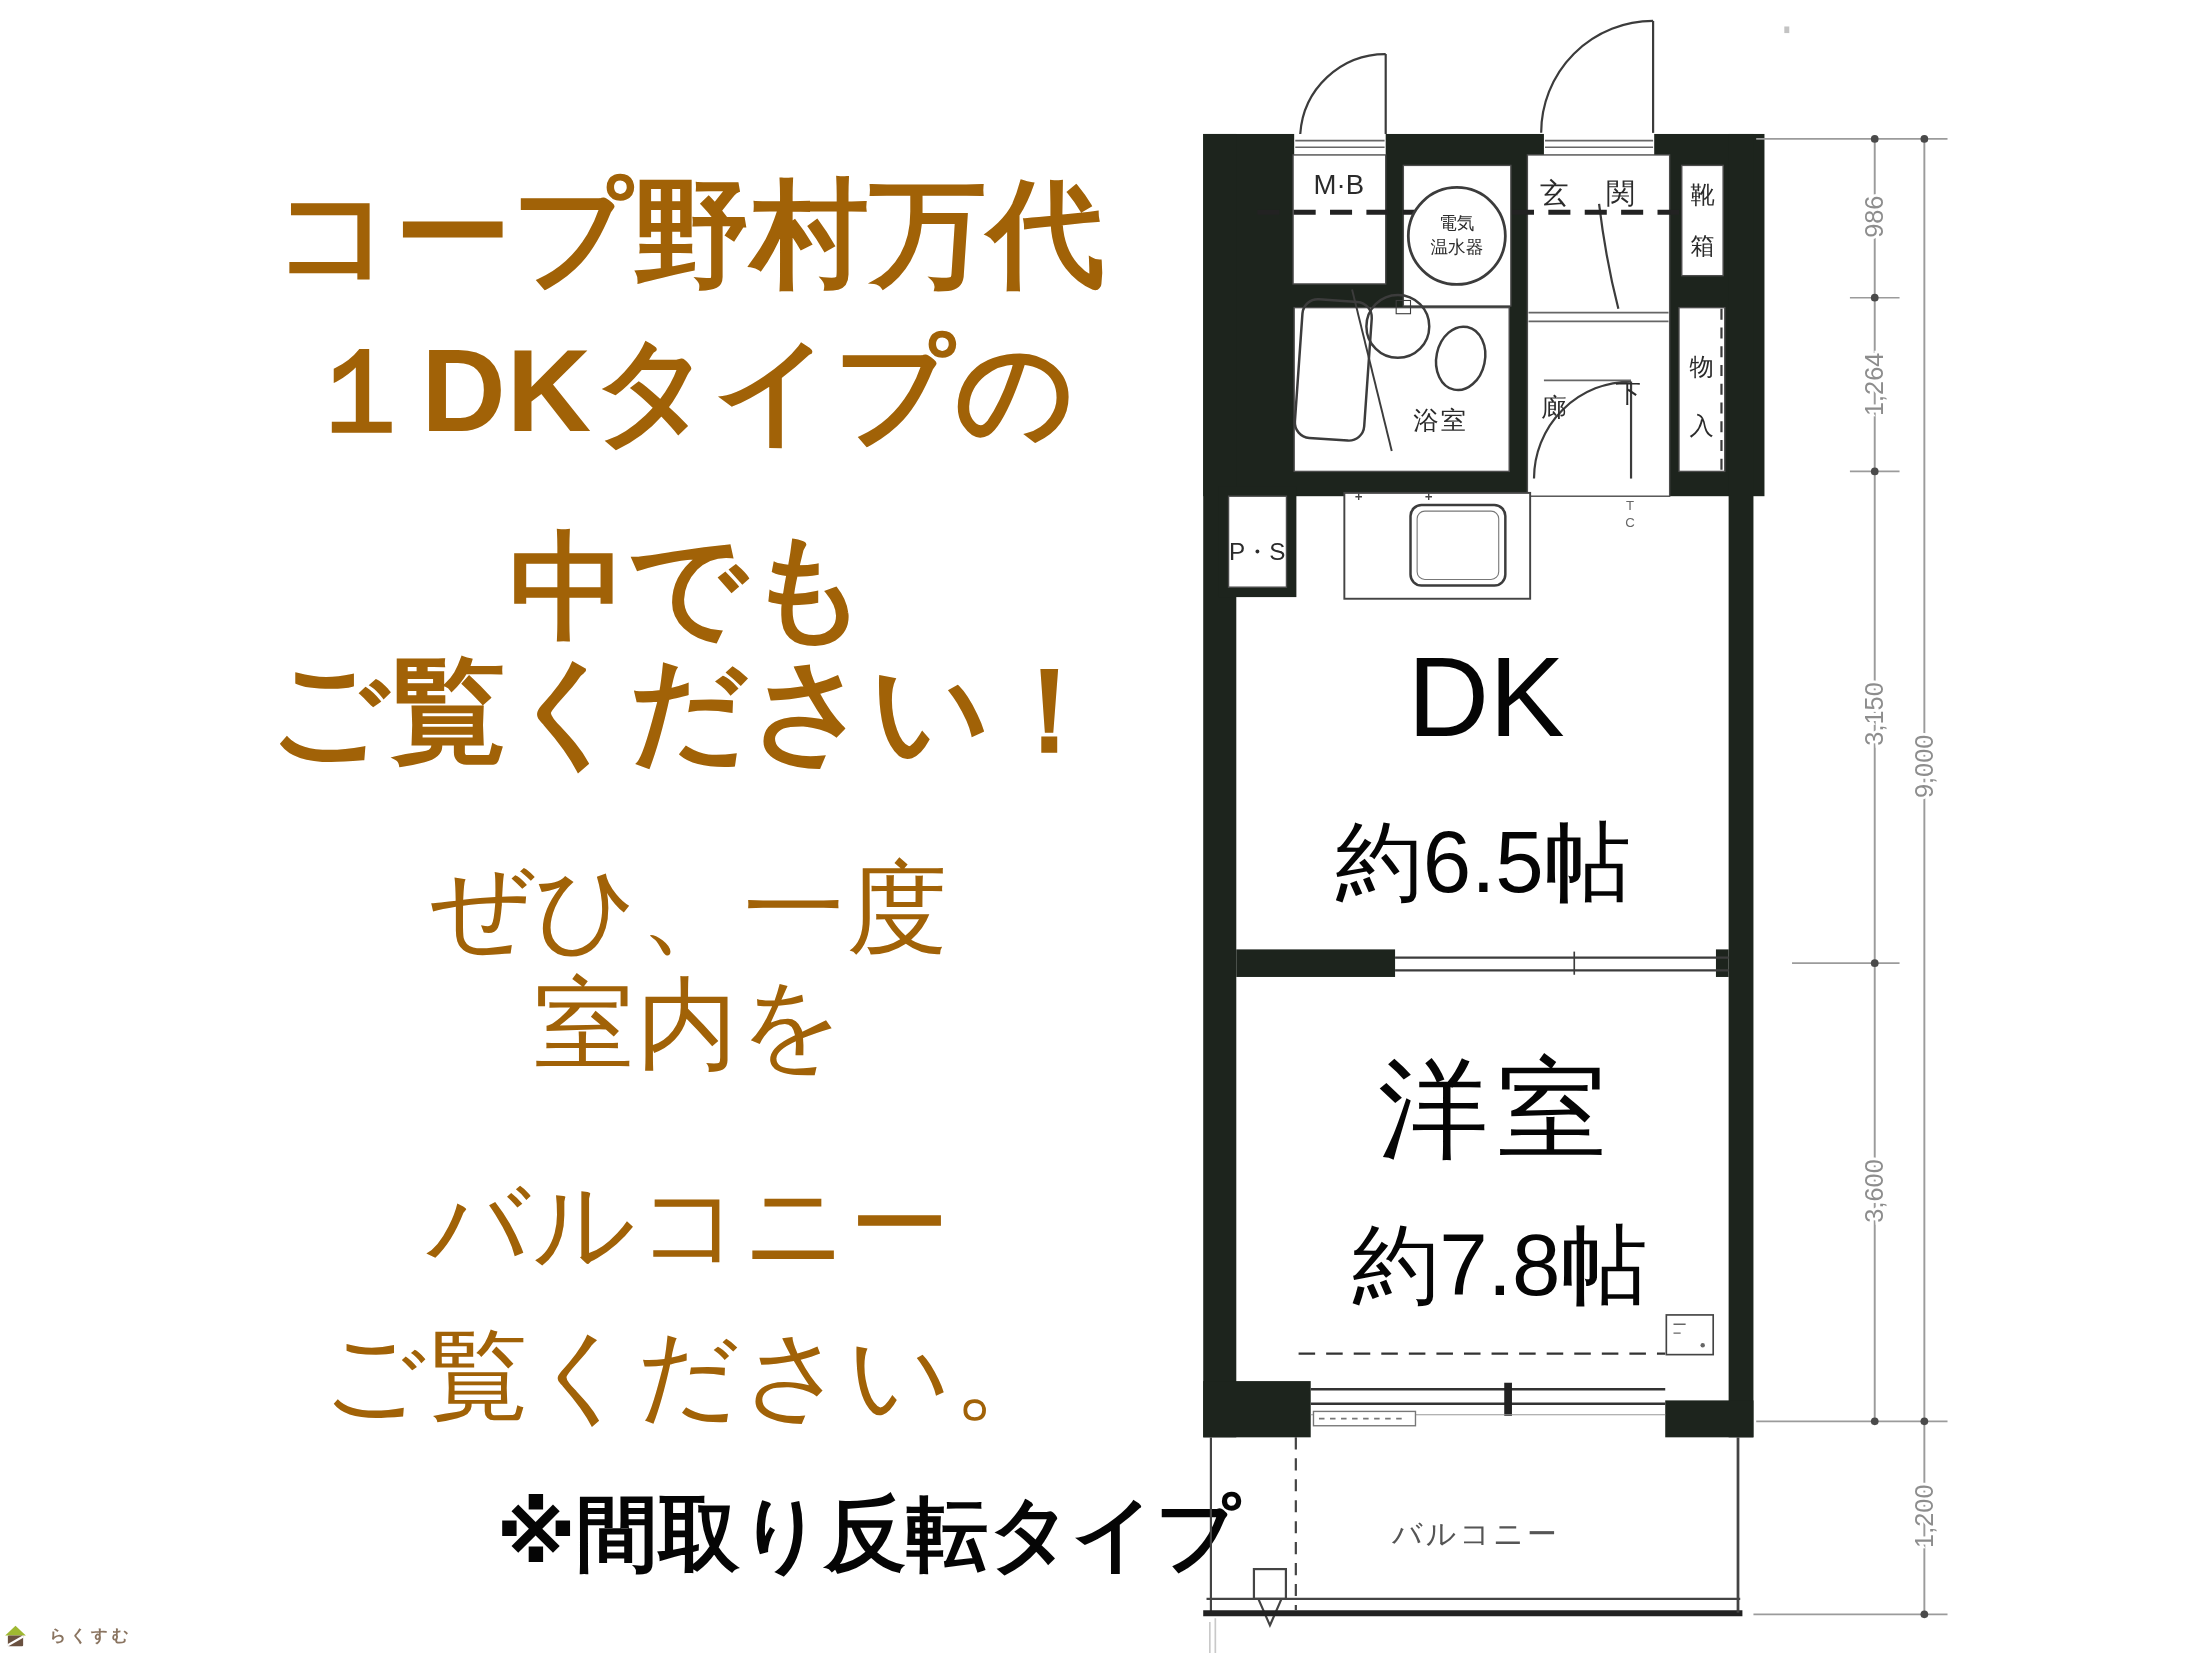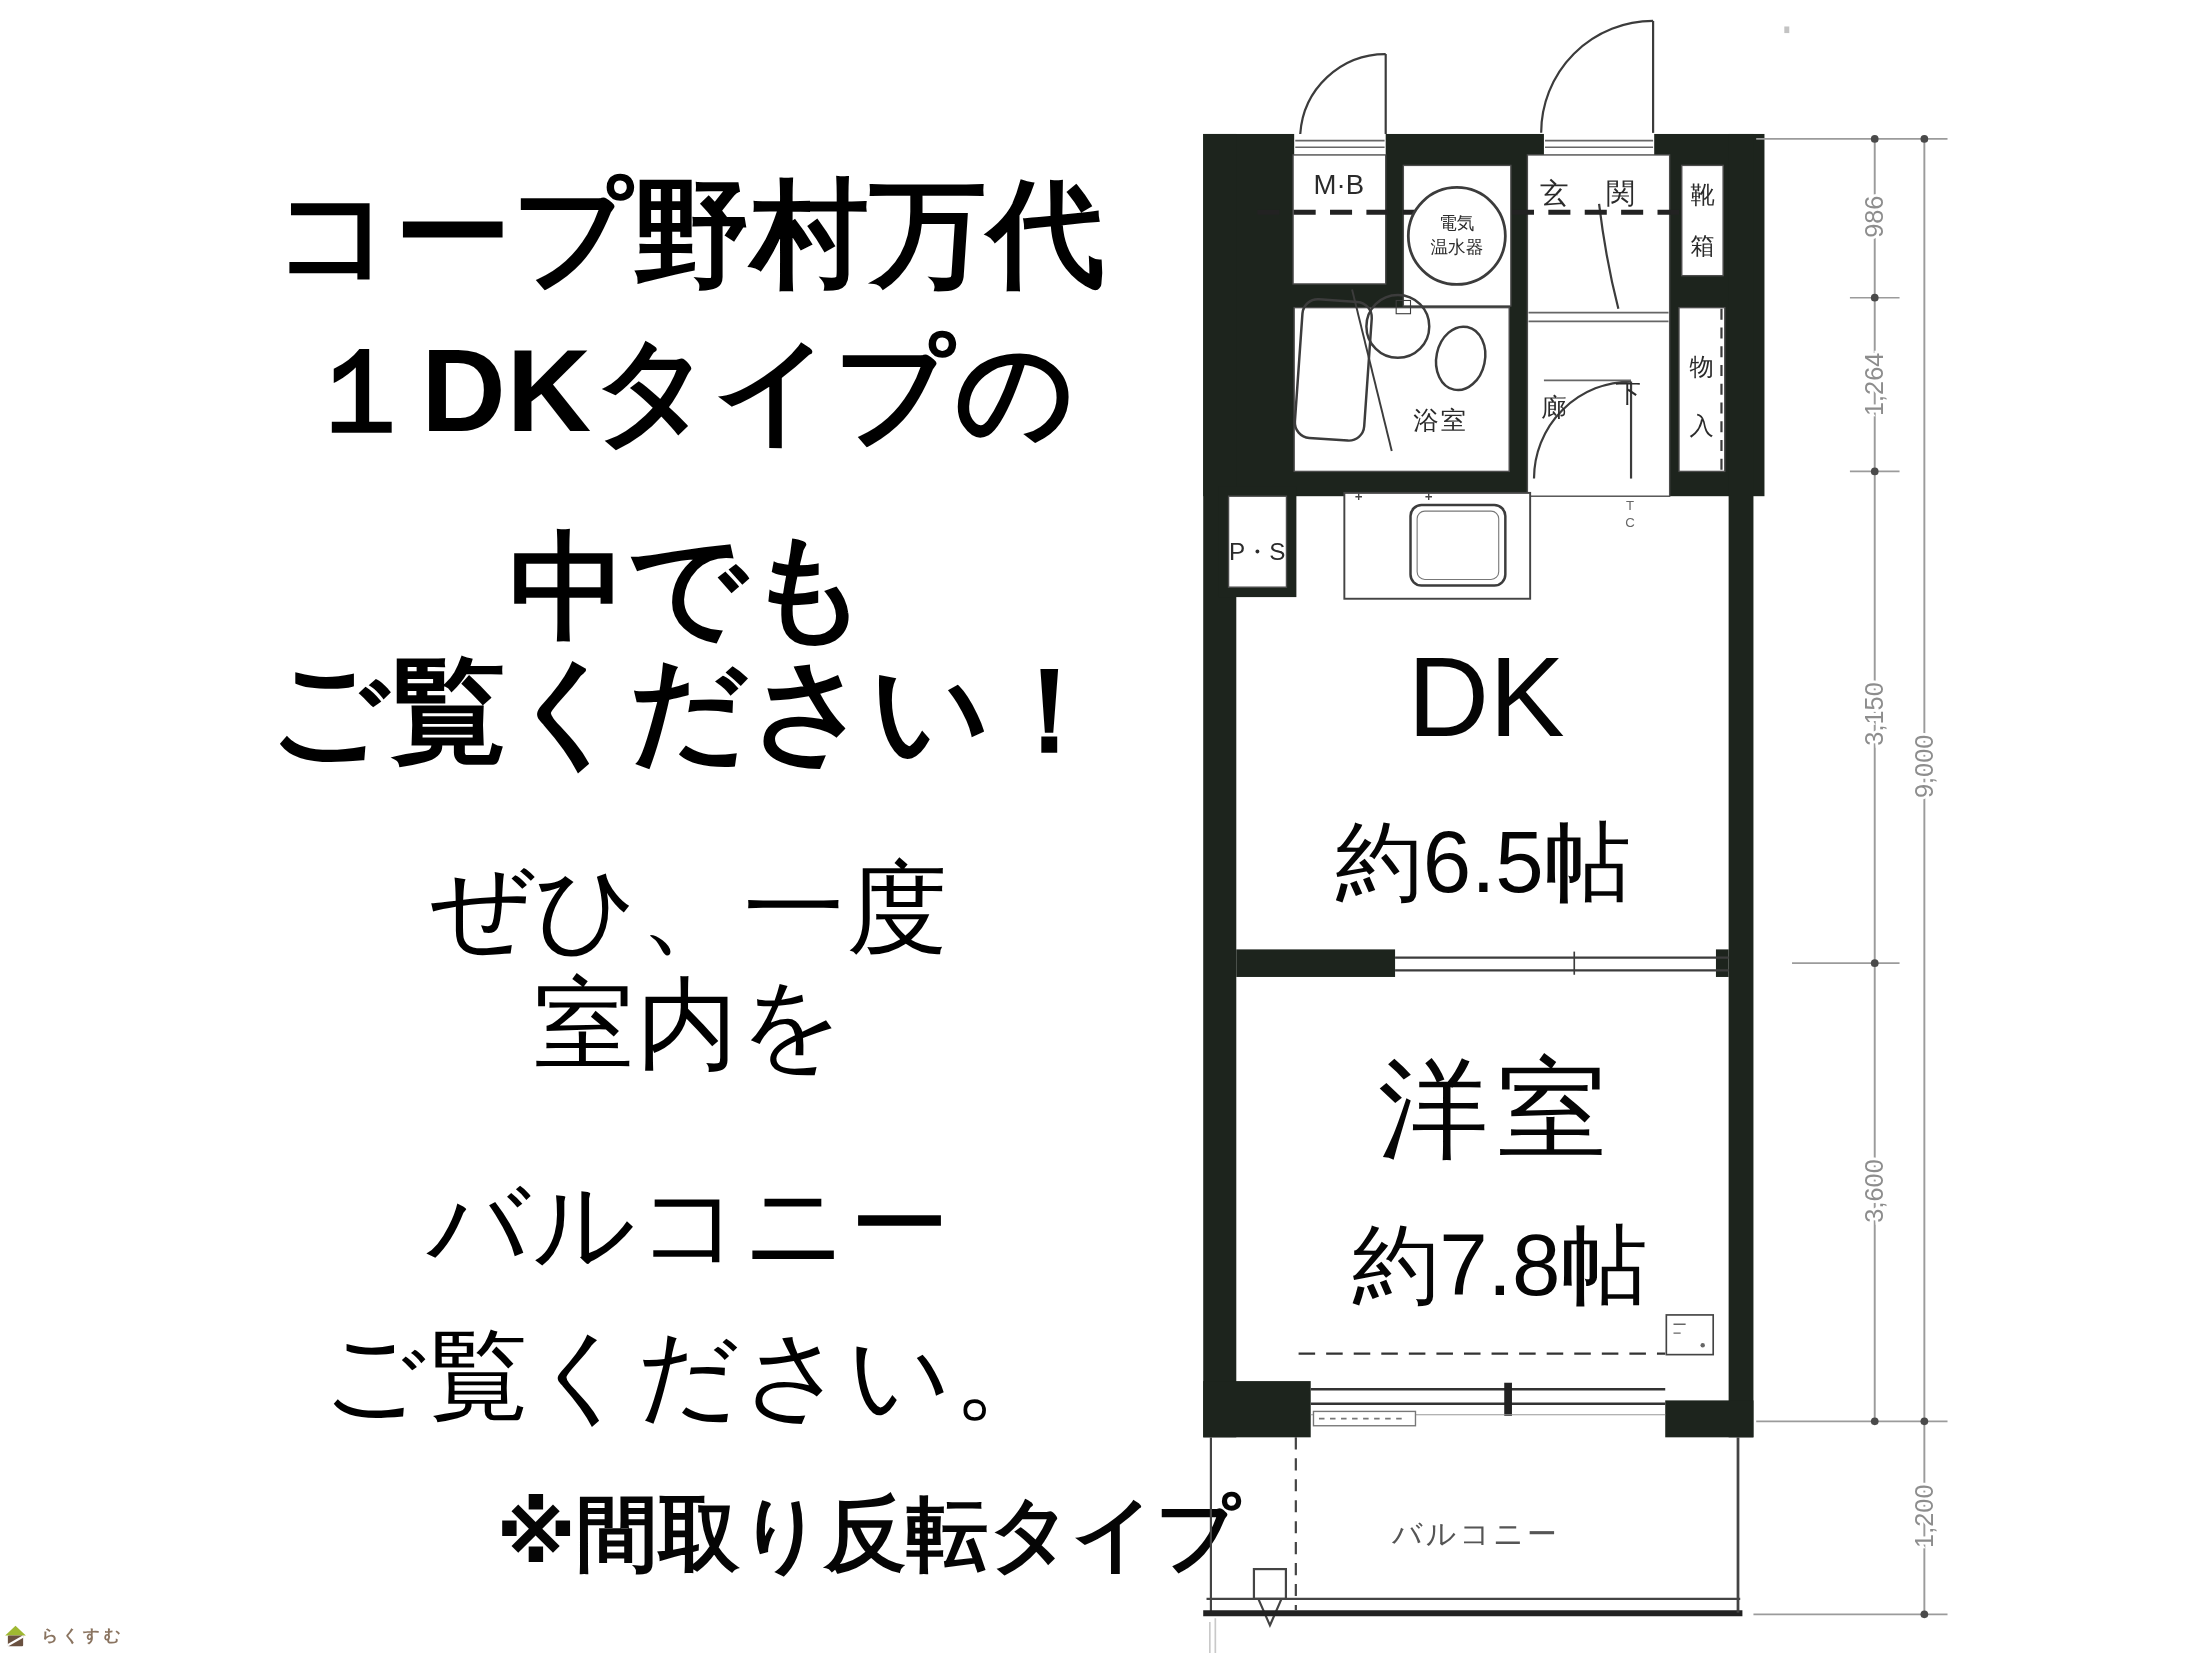--- a/index.html
+++ b/index.html
@@ -1,25 +1,25 @@
 <!DOCTYPE html>
 <html style="font-size:8.8px"><head>
 <meta charset="utf-8">
 <style>
   html,body{margin:0;padding:0;background:#ffffff;}
   body{width:2205px;height:1654px;position:relative;overflow:hidden;
        font-family:"Liberation Sans","DejaVu Sans",sans-serif;color:#000;}
   .copy-line{position:absolute;left:149px;width:1081px;text-align:center;
-             white-space:nowrap;line-height:1;color:#000000;}
+             white-space:nowrap;line-height:1;color:#a16207;}
   .hl{font-size:117px;font-weight:700;letter-spacing:1.1px;}
   .ml{font-size:101px;font-weight:400;letter-spacing:2.2px;}
   .note-line{position:absolute;left:474px;top:1480px;width:788px;text-align:center;
              font-size:82px;font-weight:700;white-space:nowrap;color:#050505;}
   #plan{position:absolute;left:1158px;top:0;width:827px;height:1654px;}
-  .logo{position:absolute;left:4.4px;top:1624px;display:flex;align-items:center;gap:14px;}
+  .logo{position:absolute;left:4.4px;top:1624px;display:flex;align-items:center;gap:22px;}
   .logo-text{font-size:16.5px;font-weight:600;color:#8a7460;letter-spacing:3.9px;}
   svg text{font-family:"Liberation Sans","DejaVu Sans",sans-serif;}
   .rm{fill:#2b2b2b;}
   .dim{fill:#8d8d8d;paint-order:stroke;stroke:#ffffff;stroke-width:10px;}
 </style>
 </head>
 <body>
 
 <div class="copy-line hl" style="top:175px">コープ野村万代</div>
 <div class="copy-line hl" style="top:332px">１DKタイプの</div>

